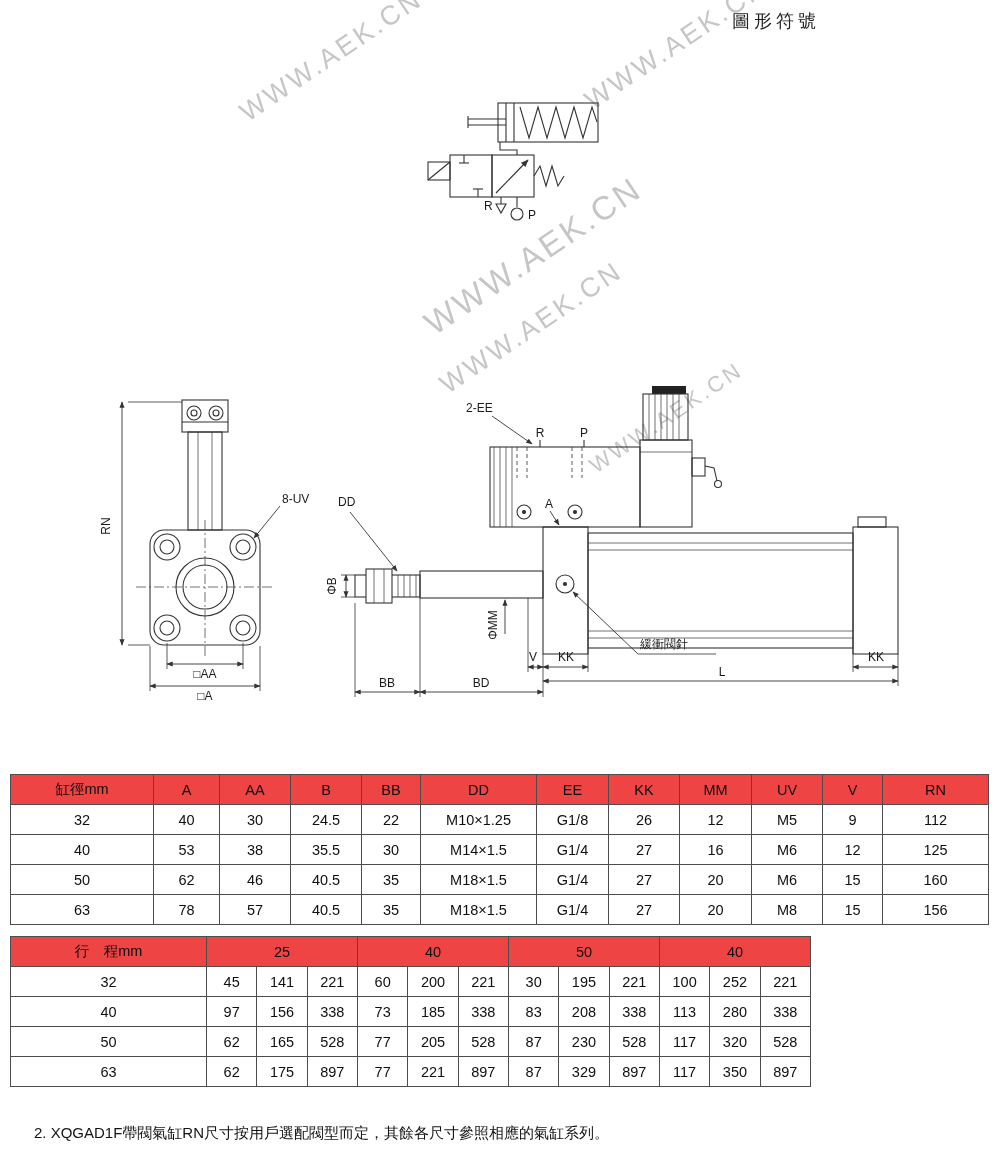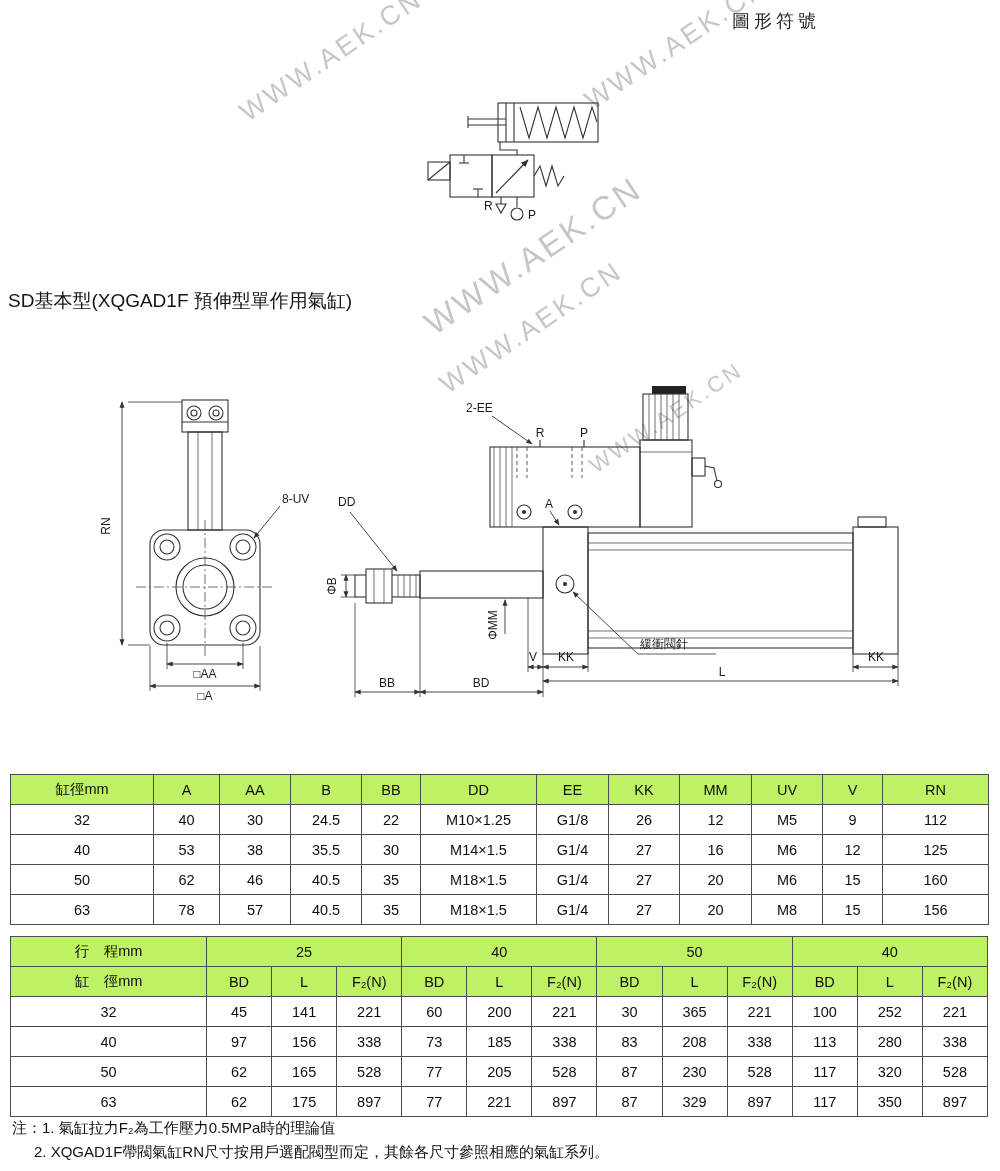--- a/index.html
+++ b/index.html
@@ -19,26 +19,26 @@
   .drawing-svg{position:absolute;left:0;top:382px;width:1000px;height:345px}
   .ln{fill:none;stroke:#333;stroke-width:1.1}
   .thin{fill:none;stroke:#333;stroke-width:0.7}
   .dim{fill:none;stroke:#333;stroke-width:0.9}
   .ext{fill:none;stroke:#333;stroke-width:0.8}
   .cl{fill:none;stroke:#333;stroke-width:0.7;stroke-dasharray:10 3 2 3}
   .dash{fill:none;stroke:#333;stroke-width:0.8;stroke-dasharray:4 3}
   .drawing-svg text,.symbol-svg text{font-size:12px;fill:#1b1b1b;
       font-family:"Liberation Sans","DejaVu Sans",sans-serif}
   .mid{text-anchor:middle}
-  table{position:absolute;left:10px;border-collapse:collapse;table-layout:fixed;width:978px}
+  table{position:absolute;left:10px;border-collapse:collapse;table-layout:fixed;width:801px}
   .t1{top:774px}
   .t2{top:936px}
   th,td{border:1px solid #4c4c4c;text-align:center;vertical-align:middle;font-size:14.5px;
         font-weight:normal;padding:0;color:#0f0f0f;height:29px;overflow:hidden}
-  th{background:#bef264}
+  th{background:#ef4444}
   .notes{position:absolute;left:12px;top:1119px;font-size:15px;color:#131313}
   .note2{margin-left:22px;margin-top:5px}
 </style>
 </head>
 <body>
 
 <div class="page">
 
   <div class="doc-title">圖形符號</div>
 
@@ -77,21 +77,20 @@
       <polyline points="114,88 120,78 126,98 132,78 138,98 144,88"></polyline>
       <line x1="81" y1="109" x2="81" y2="116"></line>
       <polygon points="76,116 86,116 81,125"></polygon>
       <line x1="97" y1="109" x2="97" y2="119"></line>
       <circle cx="97" cy="126" r="6"></circle>
     </g>
     <text x="64" y="122">R</text>
     <text x="108" y="131">P</text>
   </svg>
 
-  <div class="section-title">SD基本型(XQGAD1F 預伸型單作用氣缸)</div>
 
   <svg class="drawing-svg" viewBox="0 0 1000 345">
     <defs>
       <marker id="arrD" viewBox="0 0 10 10" refX="9" refY="5" markerWidth="9" markerHeight="7" orient="auto-start-reverse">
         <path d="M0,1 L10,5 L0,9 z" fill="#333"></path>
       </marker>
     </defs>
 
     <g class="ln">
       <rect x="182" y="18" width="46" height="32"></rect>
@@ -332,44 +331,29 @@
     </colgroup>
     <tbody>
         <tr>
       <th>行　程mm</th>
       <th colspan="3">25</th>
       <th colspan="3">40</th>
       <th colspan="3">50</th>
       <th colspan="3">40</th>
     </tr>
     <tr>
-      <th>缸　徑mm</th>
-      <th>BD</th>
-      <th>L</th>
-      <th>F₂(N)</th>
-      <th>BD</th>
-      <th>L</th>
-      <th>F₂(N)</th>
-      <th>BD</th>
-      <th>L</th>
-      <th>F₂(N)</th>
-      <th>BD</th>
-      <th>L</th>
-      <th>F₂(N)</th>
-    </tr>
-    <tr>
       <td>32</td>
       <td>45</td>
       <td>141</td>
       <td>221</td>
       <td>60</td>
       <td>200</td>
       <td>221</td>
       <td>30</td>
-      <td>365</td>
+      <td>195</td>
       <td>221</td>
       <td>100</td>
       <td>252</td>
       <td>221</td>
     </tr>
     <tr>
       <td>40</td>
       <td>97</td>
       <td>156</td>
       <td>338</td>
@@ -410,17 +394,16 @@
       <td>329</td>
       <td>897</td>
       <td>117</td>
       <td>350</td>
       <td>897</td>
     </tr>
   </tbody>
     </table>
 
   <div class="notes">
-    <div class="note">注：1. 氣缸拉力F₂為工作壓力0.5MPa時的理論值</div>
     <div class="note note2">2. XQGAD1F帶閥氣缸RN尺寸按用戶選配閥型而定，其餘各尺寸參照相應的氣缸系列。</div>
   </div>
 
 </div>
 
 </body></html>

